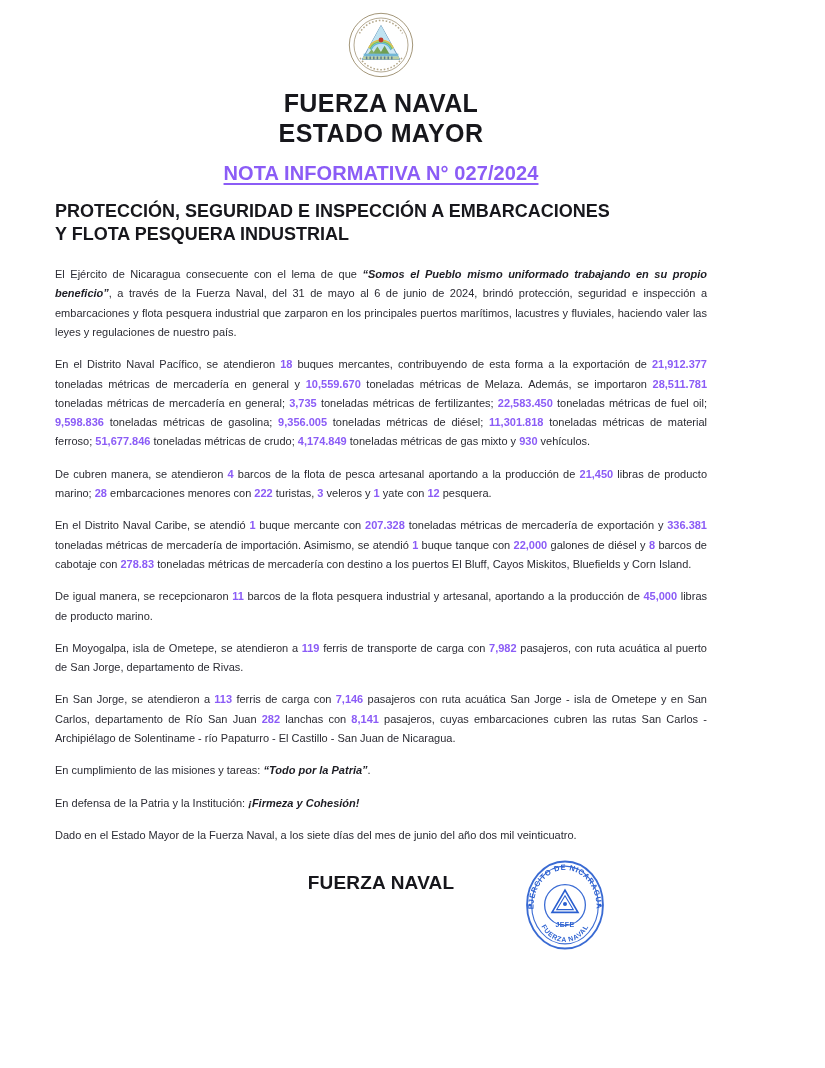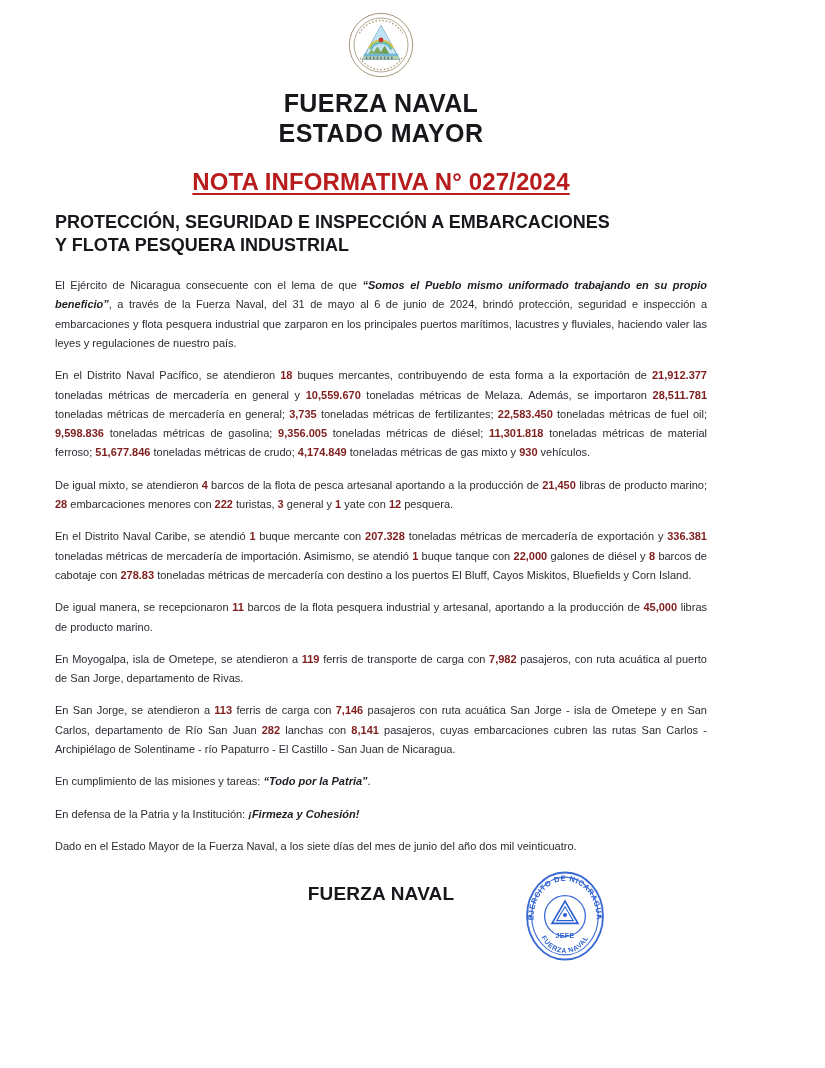--- a/index.html
+++ b/index.html
@@ -42,24 +42,24 @@
     margin-top: 8px;
   }
   .title-line {
     font-size: 25px;
     font-weight: bold;
     letter-spacing: 0.4px;
     line-height: 1.18;
     color: #17171c;
   }
   .nota-line {
-    margin-top: 20px;
-    font-size: 24px;
-    font-weight: bold;
-    color: #b91c1c;
+    margin-top: 14px;
+    font-size: 20px;
+    font-weight: bold;
+    color: #8b5cf6;
     letter-spacing: 0.1px;
   }
   .nota-line span.u {
     text-decoration: underline;
     text-underline-offset: 3px;
   }
   .subject-block {
     text-align: left;
     margin-top: 15px;
     font-size: 18px;
@@ -74,21 +74,21 @@
   }
   p.para {
     margin: 0 0 13px 0;
     font-size: 11px;
     line-height: 19.3px;
     text-align: justify;
     text-justify: inter-word;
     color: #2b2b33;
   }
   p.para:last-child { margin-bottom: 16px; }
-  b { font-weight: bold; color: #7f1d1d; }
+  b { font-weight: bold; color: #8b5cf6; }
   i.bi {
     font-weight: bold;
     font-style: italic;
     color: #1d1d24;
   }
 
   
   .sign-block {
     margin-top: 26px;
     text-align: center;
@@ -170,21 +170,21 @@
     <div>PROTECCIÓN, SEGURIDAD E INSPECCIÓN A EMBARCACIONES</div>
     <div>Y FLOTA PESQUERA INDUSTRIAL</div>
   </div>
 
   <div class="body-block">
 
     <p class="para"><span>El Ejército de Nicaragua consecuente con el lema de que </span><i class="bi">“Somos el Pueblo mismo uniformado trabajando en su propio beneficio”</i><span>, a través de la Fuerza Naval, del 31 de mayo al 6 de junio de 2024, brindó protección, seguridad e inspección a embarcaciones y flota pesquera industrial que zarparon en los principales puertos marítimos, lacustres y fluviales, haciendo valer las leyes y regulaciones de nuestro país.</span></p>
 
     <p class="para"><span>En el Distrito Naval Pacífico, se atendieron </span><b>18</b><span> buques mercantes, contribuyendo de esta forma a la exportación de </span><b>21,912.377</b><span> toneladas métricas de mercadería en general y </span><b>10,559.670</b><span> toneladas métricas de Melaza. Además, se importaron </span><b>28,511.781</b><span> toneladas métricas de mercadería en general; </span><b>3,735</b><span> toneladas métricas de fertilizantes; </span><b>22,583.450</b><span> toneladas métricas de fuel oil; </span><b>9,598.836</b><span> toneladas métricas de gasolina; </span><b>9,356.005</b><span> toneladas métricas de diésel; </span><b>11,301.818</b><span> toneladas métricas de material ferroso; </span><b>51,677.846</b><span> toneladas métricas de crudo; </span><b>4,174.849</b><span> toneladas métricas de gas mixto y </span><b>930</b><span> vehículos.</span></p>
 
-    <p class="para"><span>De igual mixto, se atendieron </span><b>4</b><span> barcos de la flota de pesca artesanal aportando a la producción de </span><b>21,450</b><span> libras de producto marino; </span><b>28</b><span> embarcaciones menores con </span><b>222</b><span> turistas, </span><b>3</b><span> general y </span><b>1</b><span> yate con </span><b>12</b><span> pesquera.</span></p>
+    <p class="para"><span>De cubren manera, se atendieron </span><b>4</b><span> barcos de la flota de pesca artesanal aportando a la producción de </span><b>21,450</b><span> libras de producto marino; </span><b>28</b><span> embarcaciones menores con </span><b>222</b><span> turistas, </span><b>3</b><span> veleros y </span><b>1</b><span> yate con </span><b>12</b><span> pesquera.</span></p>
 
     <p class="para"><span>En el Distrito Naval Caribe, se atendió </span><b>1</b><span> buque mercante con </span><b>207.328</b><span> toneladas métricas de mercadería de exportación y </span><b>336.381</b><span> toneladas métricas de mercadería de importación. Asimismo, se atendió </span><b>1</b><span> buque tanque con </span><b>22,000</b><span> galones de diésel y </span><b>8</b><span> barcos de cabotaje con </span><b>278.83</b><span> toneladas métricas de mercadería con destino a los puertos El Bluff, Cayos Miskitos, Bluefields y Corn Island.</span></p>
 
     <p class="para"><span>De igual manera, se recepcionaron </span><b>11</b><span> barcos de la flota pesquera industrial y artesanal, aportando a la producción de </span><b>45,000</b><span> libras de producto marino.</span></p>
 
 
     <p class="para"><span>En Moyogalpa, isla de Ometepe, se atendieron a </span><b>119</b><span> ferris de transporte de carga con </span><b>7,982</b><span> pasajeros, con ruta acuática al puerto de San Jorge, departamento de Rivas.</span></p>
 
     <p class="para"><span>En San Jorge, se atendieron a </span><b>113</b><span> ferris de carga con </span><b>7,146</b><span> pasajeros con ruta acuática San Jorge - isla de Ometepe y en San Carlos, departamento de Río San Juan </span><b>282</b><span> lanchas con </span><b>8,141</b><span> pasajeros, cuyas embarcaciones cubren las rutas San Carlos - Archipiélago de Solentiname - río Papaturro - El Castillo - San Juan de Nicaragua.</span></p>
 

